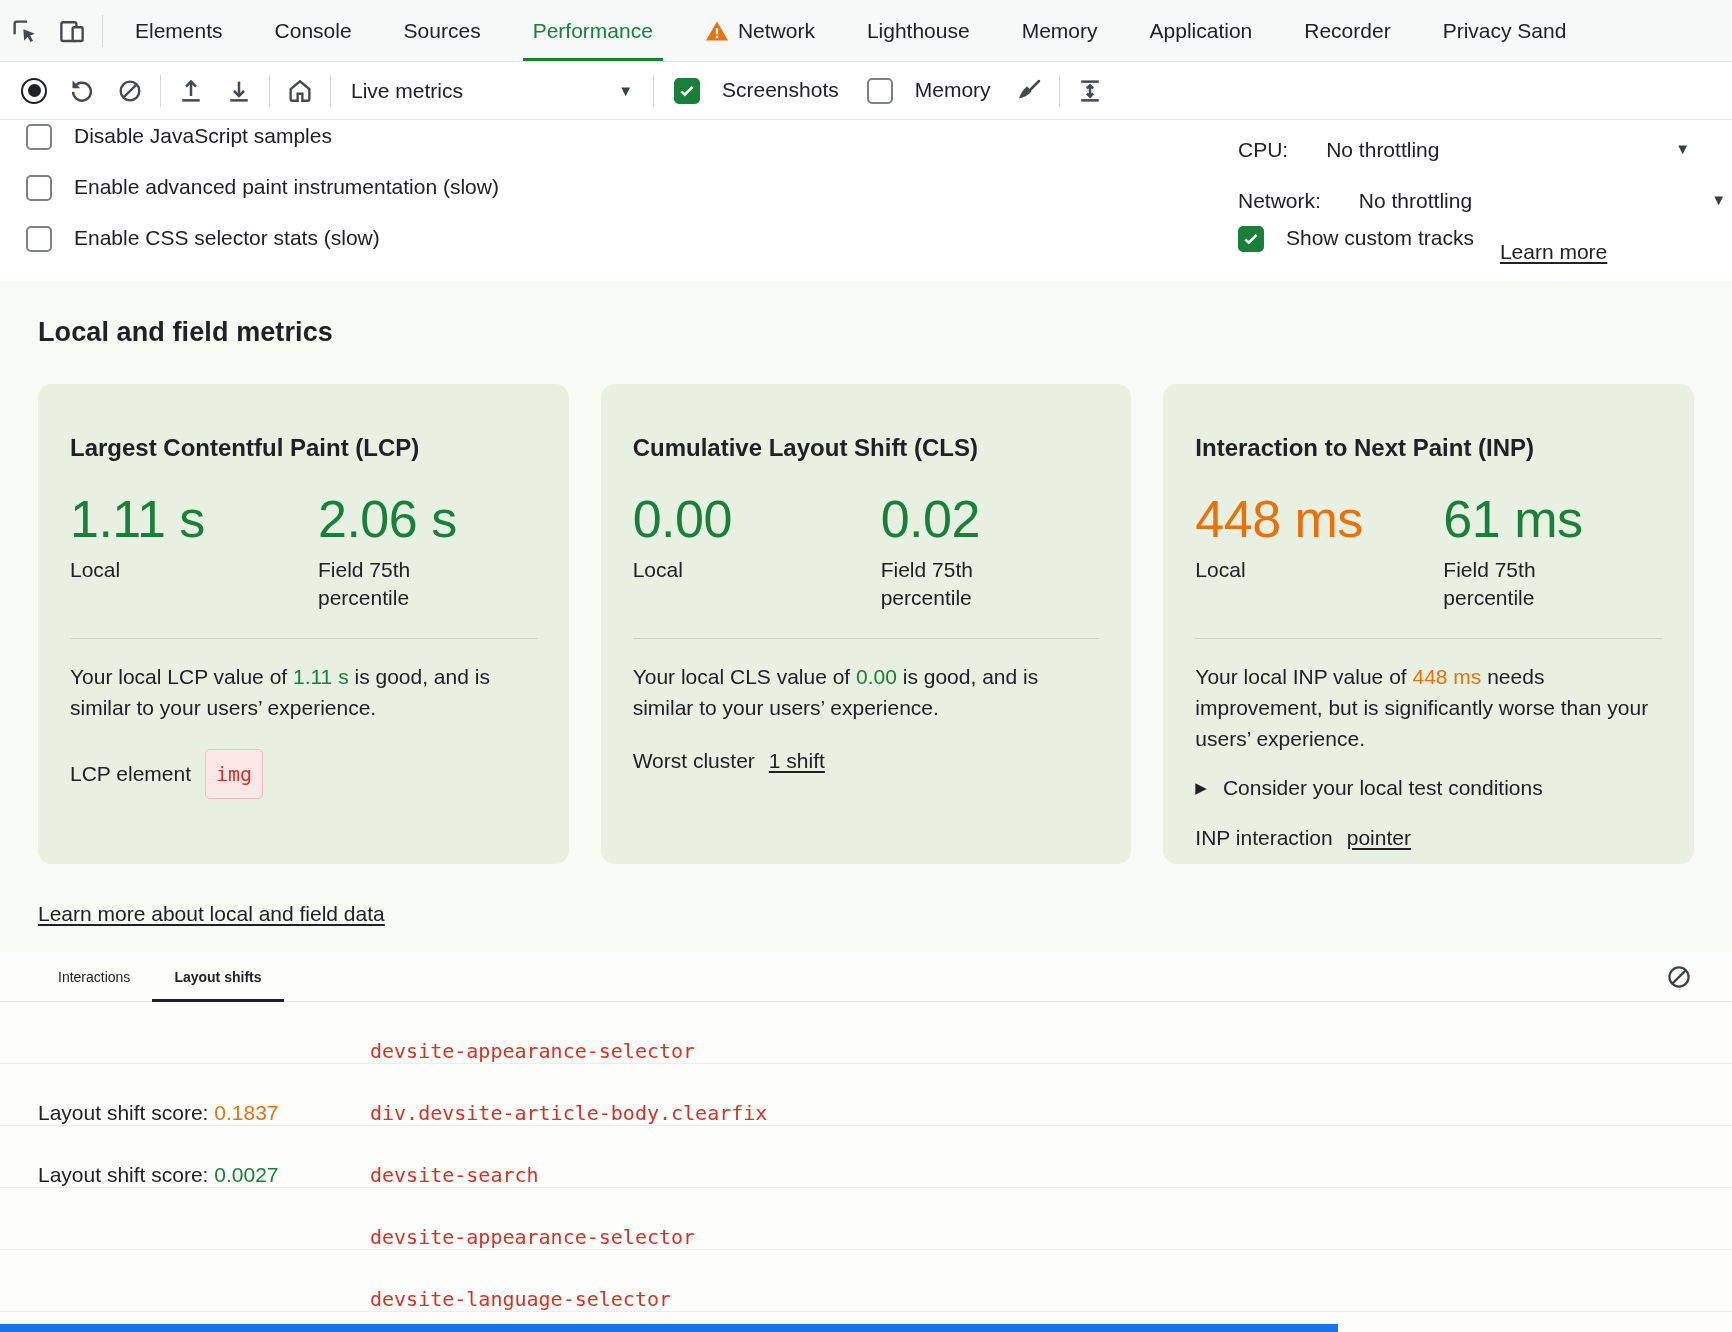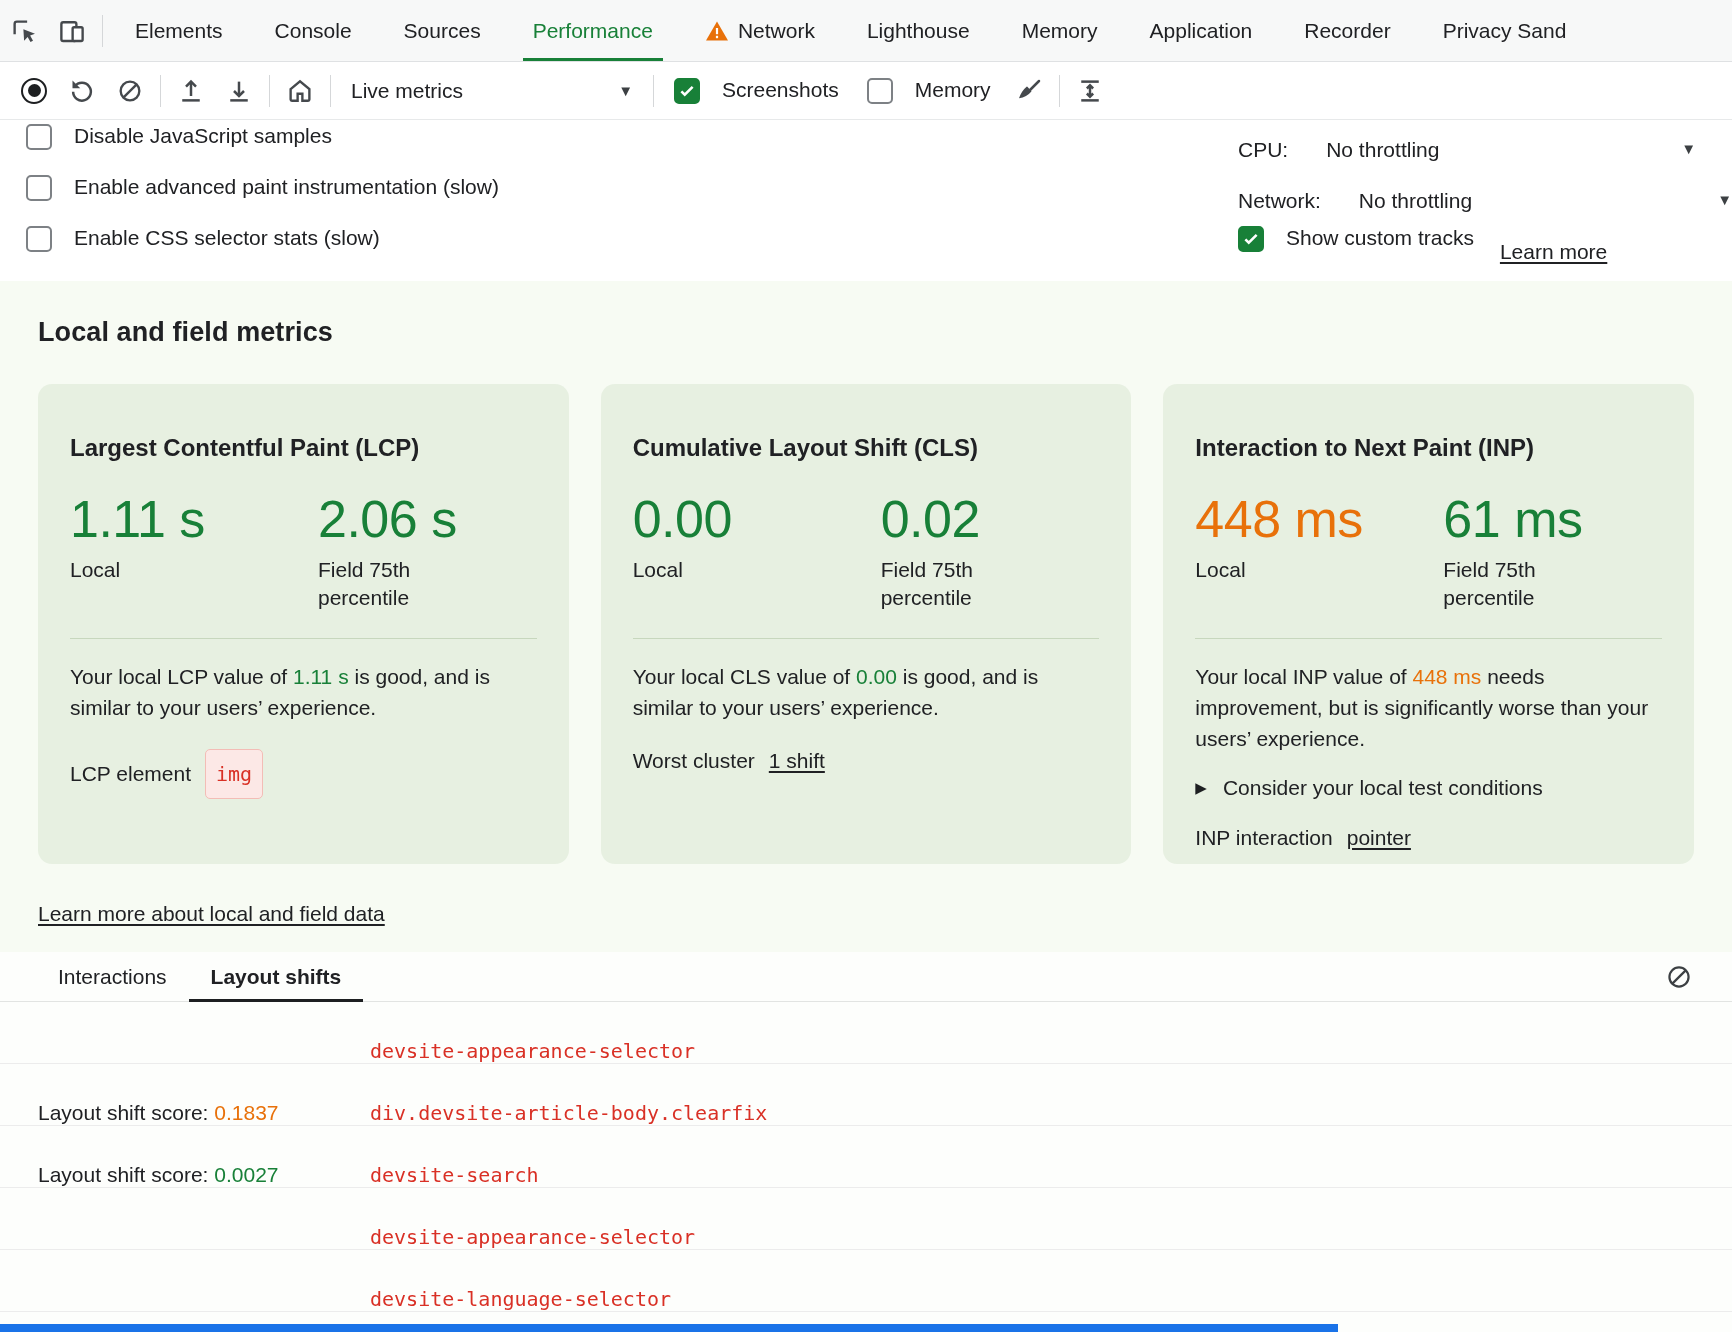--- a/index.html
+++ b/index.html
@@ -55,21 +55,21 @@
   .cb{
     width:26px;height:26px;border-radius:5px;border:2.5px solid #7d8185;background:#fff;
     display:flex;align-items:center;justify-content:center;flex:0 0 auto;
   }
   .cb svg{display:none;}
   .cb.checked{background:var(--good);border-color:var(--good);}
   .cb.checked svg{display:block;}
   
   .settings{position:relative;height:162px;background:#fff;border-bottom:1px solid #e2e4e6;padding:4px 0 0 12px;}
   .settings .cb-row{height:51px;}
-  .settings-right{position:absolute;top:4px;left:1238px;right:6px;}
+  .settings-right{position:absolute;top:4px;left:1238px;right:12px;}
   .sr-row{height:51px;display:flex;align-items:center;position:relative;font-size:21px;}
   .sr-label{margin-right:38px;}
   .sr-arrow{position:absolute;top:16px;}
   .sr-arrow.cpu{right:30px;}
   .sr-arrow.net{right:-6px;}
   .link{color:var(--ink);text-decoration:underline;text-underline-offset:3px;cursor:pointer;}
   
   .main{position:absolute;top:281px;left:0;right:0;bottom:0;background:#f7fbf3;overflow:hidden;}
   .main h1{margin:36px 0 0 38px;font-size:27px;font-weight:700;letter-spacing:.1px;}
   .cards{display:flex;gap:32px;margin:36px 38px 0 38px;}
@@ -88,21 +88,21 @@
   .img-badge{
     font-family:"DejaVu Sans Mono",monospace;font-size:20px;color:var(--node-link);
     background:#fce8e6;border:1.5px solid #f3bdb6;border-radius:5px;padding:12px 10px;cursor:pointer;
   }
   .disclosure{margin-top:22px;display:flex;align-items:center;gap:16px;font-size:21px;font-weight:500;cursor:pointer;}
   .disc-arrow{font-size:15px;color:#1d1f21;}
   .learn-local{display:inline-block;margin:38px 0 0 38px;font-size:21px;}
   
   .logs{margin-top:26px;background:#fdfefc;}
   .logs-tabs{display:flex;align-items:stretch;height:50px;padding-left:36px;border-bottom:1px solid #e2e4e2;position:relative;}
-  .ltab{display:flex;align-items:center;padding:0 22px;font-size:21px;position:relative;cursor:pointer;white-space:nowrap;}
+  .ltab{display:flex;align-items:center;padding:0 22px;font-size:14px;position:relative;cursor:pointer;white-space:nowrap;}
   .ltab.active{font-weight:700;}
   .ltab.active::after{content:"";position:absolute;left:0;right:0;bottom:-1px;height:3px;background:#1d1f21;}
   .logs-clear{position:absolute;right:36px;top:8px;width:34px;height:34px;display:flex;align-items:center;justify-content:center;cursor:pointer;}
   .shift-row{display:flex;align-items:flex-end;min-height:62px;border-bottom:1px solid #ececec;padding-left:38px;}
   .shift-score{width:332px;font-size:21px;flex:0 0 auto;}
   .elem-link{font-family:"DejaVu Sans Mono",monospace;font-size:20px;color:var(--node-link);text-decoration:none;cursor:pointer;}
   .bottom-blue{position:absolute;left:0;bottom:0;width:1338px;height:8px;background:var(--accent-blue);}
   svg.icon{display:block;}
 </style>
 </head>

